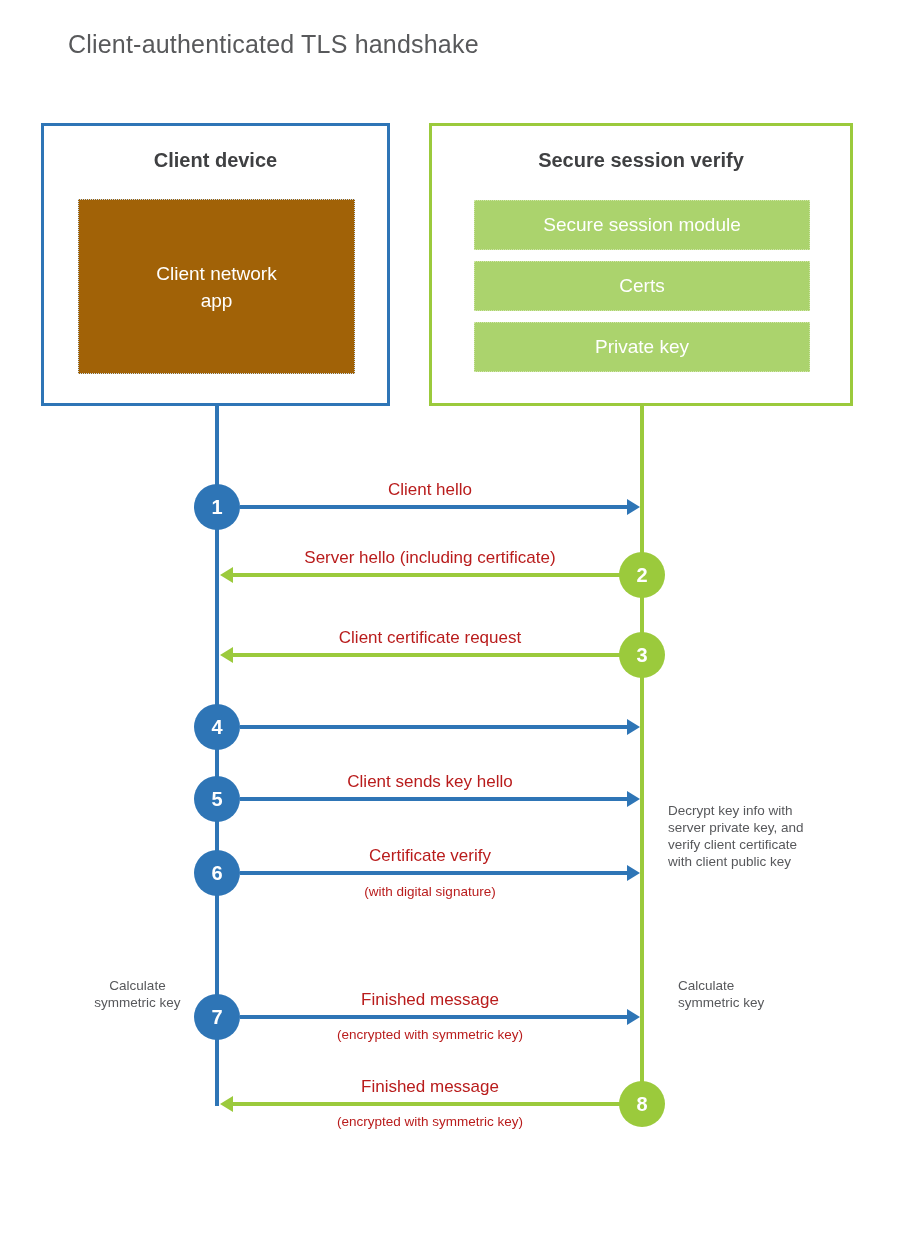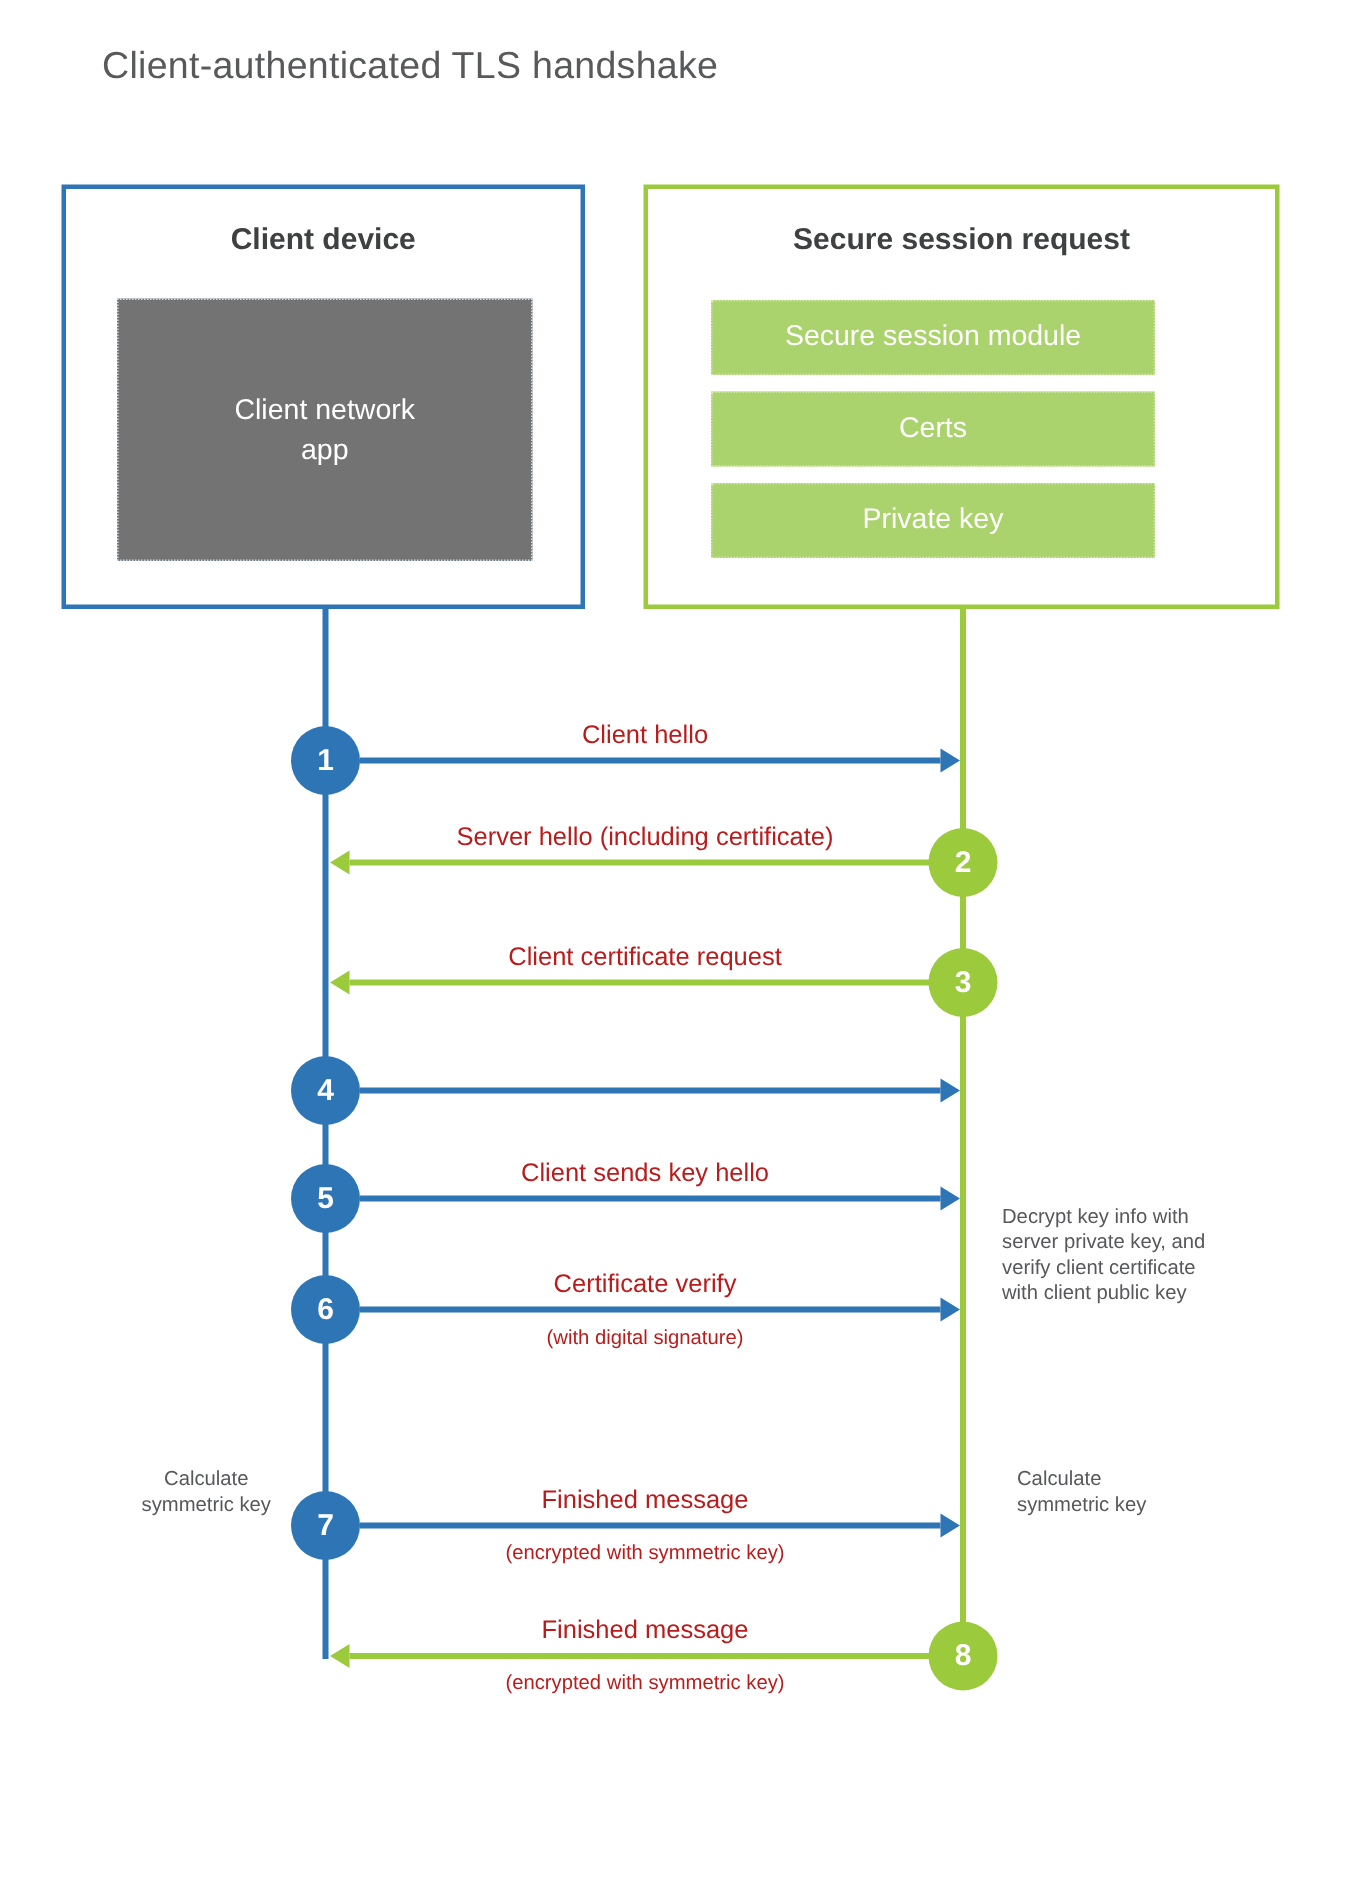--- a/index.html
+++ b/index.html
@@ -22,27 +22,27 @@
   .actor-heading {
     position:absolute; top:149px; font-size:20px; font-weight:700; color:#3F4042;
     text-align:center;
   }
   .client-heading { left:41px;  width:349px; }
   .server-heading { left:429px; width:424px; }
 
   
   .app-box {
     position:absolute; left:78px; top:199px; width:277px; height:175px;
-    background:#737373; border:1px dotted #C9DEF1;
+    background:#a16207; border:1px dotted #C9DEF1;
     display:flex; align-items:center; justify-content:center;
     color:#ffffff; font-size:19px; line-height:27px; text-align:center;
     white-space:pre-line;
   }
   .module-box {
-    position:absolute; left:474px; width:296px; height:50px;
+    position:absolute; left:474px; width:336px; height:50px;
     background:#ABD36D; border:1px dotted #CFE6A8;
     display:flex; align-items:center; justify-content:center;
     color:#ffffff; font-size:19px;
   }
 
   
   .lifeline { position:absolute; width:4px; top:406px; }
   .lifeline.blue  { left:215px; height:700px; background:#2E75B6; }
   .lifeline.green { left:640px; height:698px; background:#9BCA3C; }
 
@@ -82,21 +82,21 @@
 </head>
 <body>
 
 <div class="page">
 
   <div class="title">Client-authenticated TLS handshake</div>
 
   <div class="actor-box client-box"></div>
   <div class="actor-box server-box"></div>
   <div class="actor-heading client-heading">Client device</div>
-  <div class="actor-heading server-heading">Secure session request</div>
+  <div class="actor-heading server-heading">Secure session verify</div>
 
   <div class="app-box">Client network
 app</div>
 
   <div class="module-box" style="top:200px">Secure session module</div>
   <div class="module-box" style="top:261px">Certs</div>
   <div class="module-box" style="top:322px">Private key</div>
 
   <div class="lifeline blue"></div>
   <div class="lifeline green"></div>

